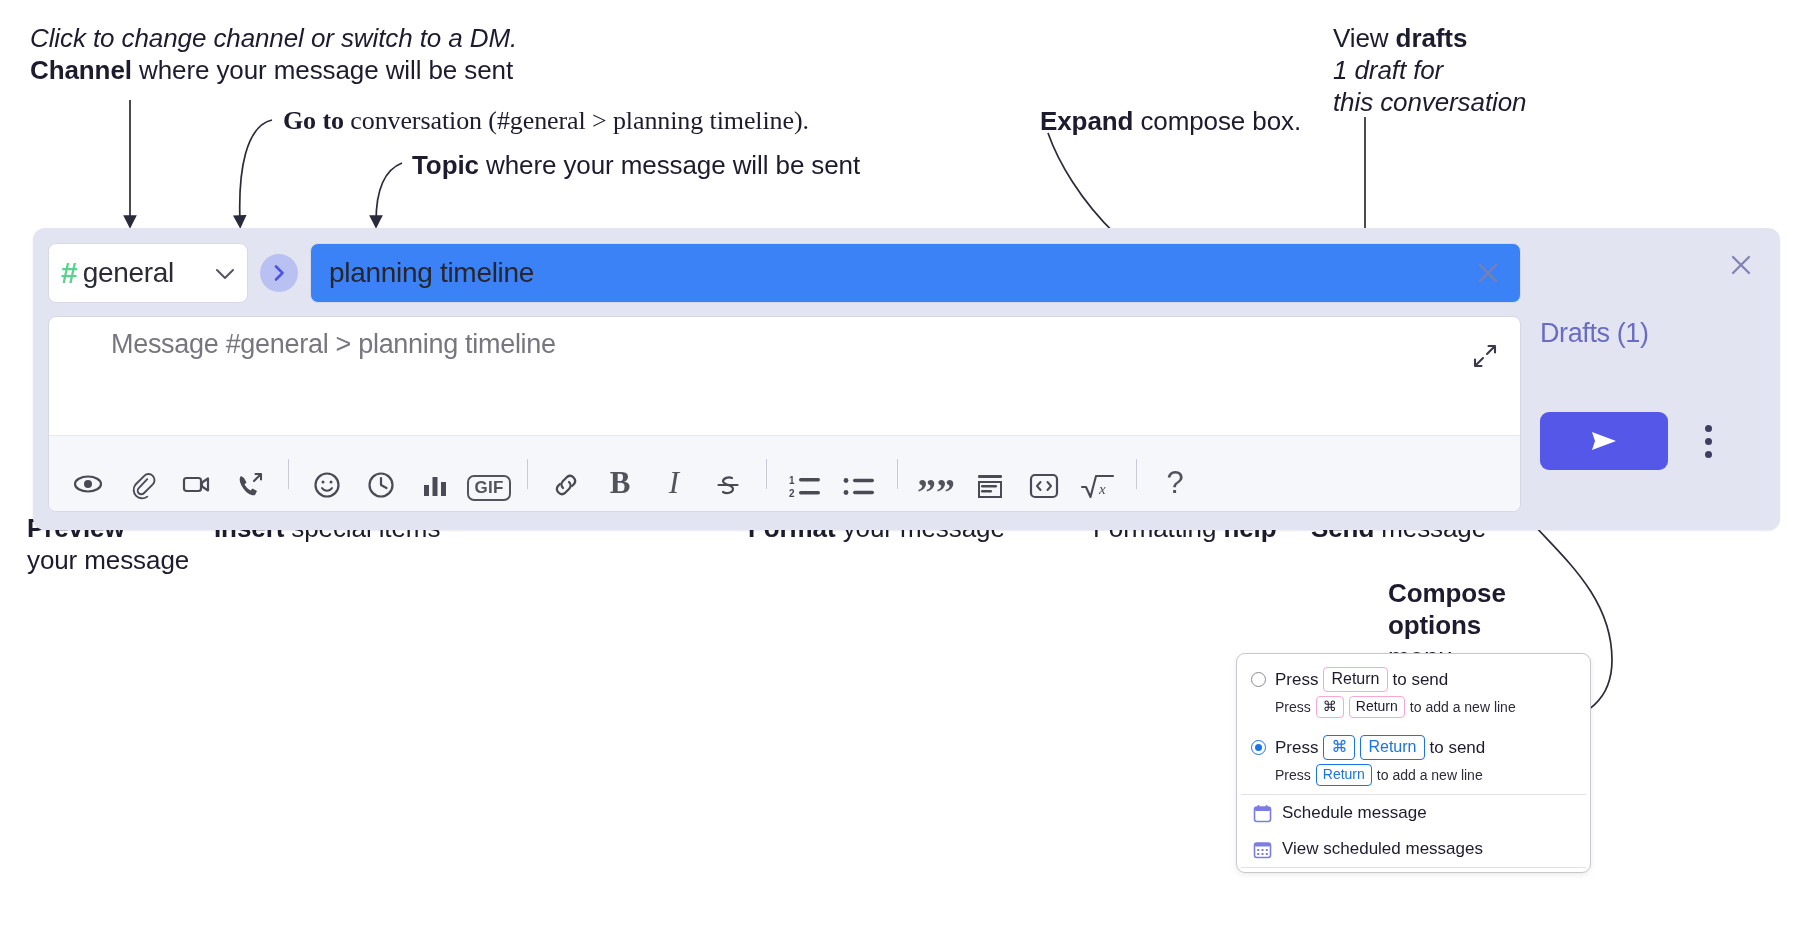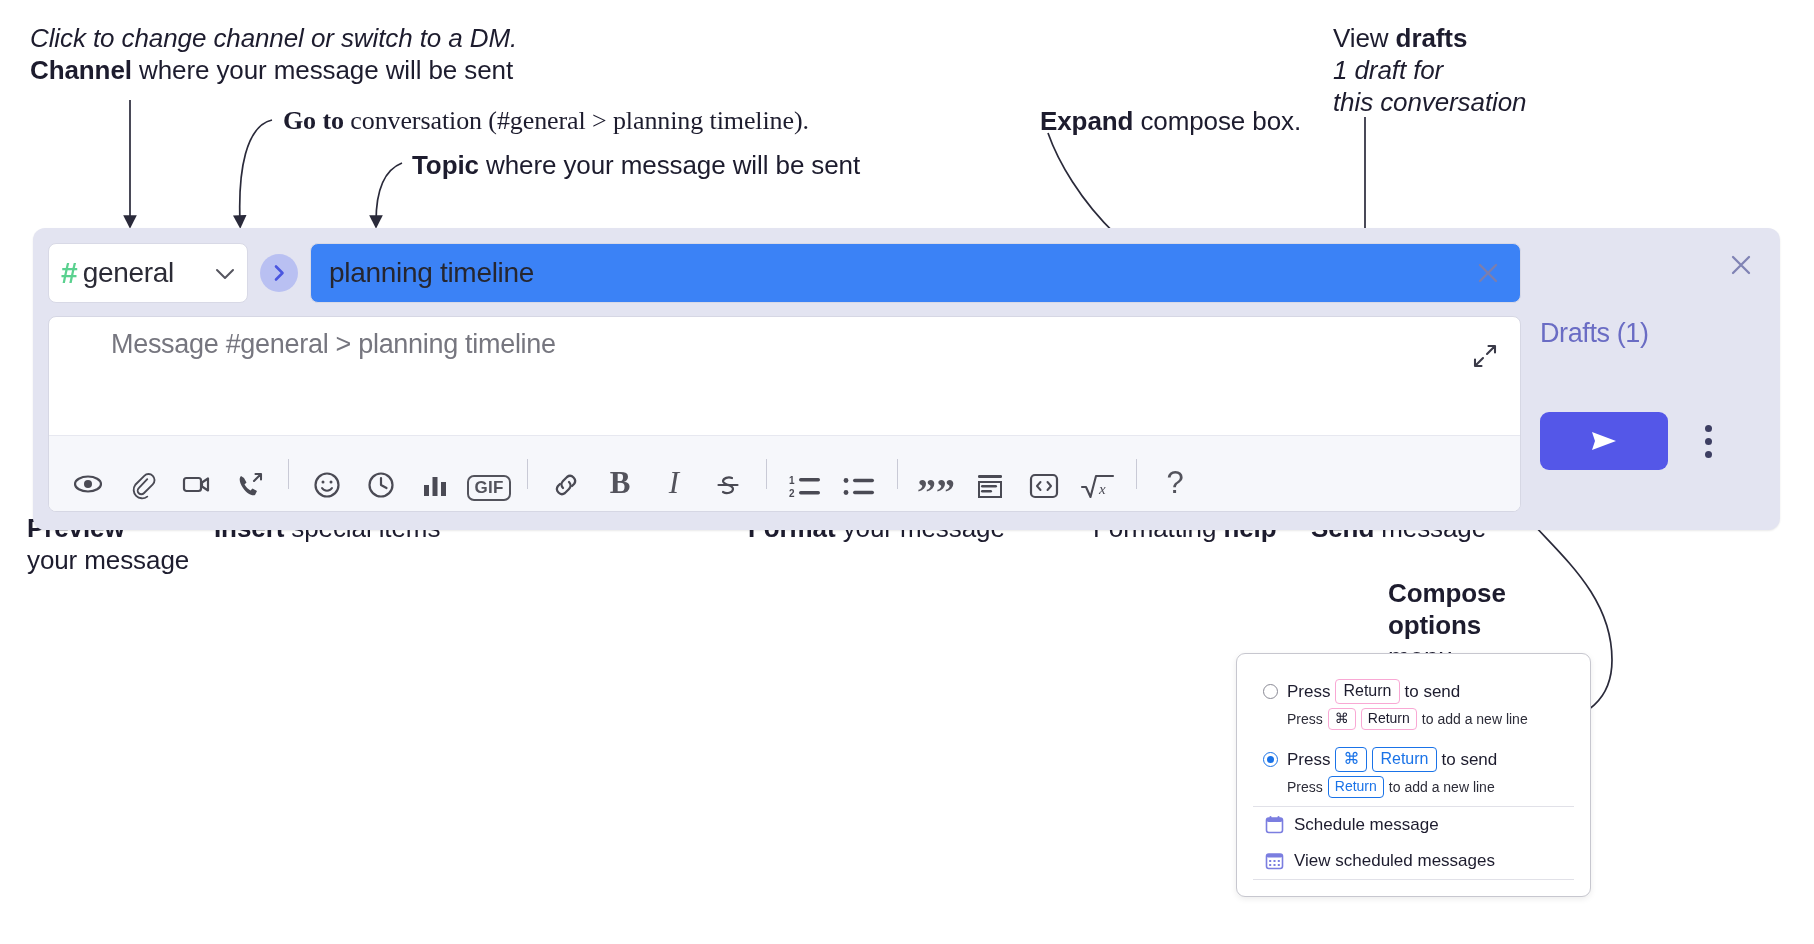--- a/index.html
+++ b/index.html
@@ -186,21 +186,21 @@
 
   
   #menu {
     position: absolute;
     left: 1236px; top: 653px;
     width: 355px;
     background: #ffffff;
     border: 1px solid #c7c7cf;
     border-radius: 9px;
     box-shadow: 0 2px 6px rgba(0,0,0,0.08);
-    padding: 16px;
+    padding: 4px;
     font-size: 16px;
     color: #1d1c2e;
   }
   .radio-row {
     display: flex; align-items: center;
     padding: 9px 0 2px 10px;
     gap: 9px;
     cursor: pointer;
   }
   .radio {
@@ -224,21 +224,21 @@
   .key {
     border: 1px solid #f9a8d4; border-radius: 4px;
     padding: 1px 6px 2px; background: #fff;
     font-size: 14px; line-height: 1.2; color: #1d1c2e;
     display: inline-block;
   }
   .key.big { font-size: 16px; padding: 1px 7px 3px; }
   .key.blue { border-color: #1a73e8; color: #1a73e8; }
   .menu-div { height: 1px; background: #e1e1e8; }
   .menu-item {
-    display: flex; align-items: flex-start; gap: 10px;
+    display: flex; align-items: flex-end; gap: 10px;
     padding: 8px 10px 8px 12px;
     font-size: 17px; cursor: pointer;
   }
   .menu-item svg { display: block; flex: none; }
 </style>
 </head>
 <body>
 
 <div id="root">
 

